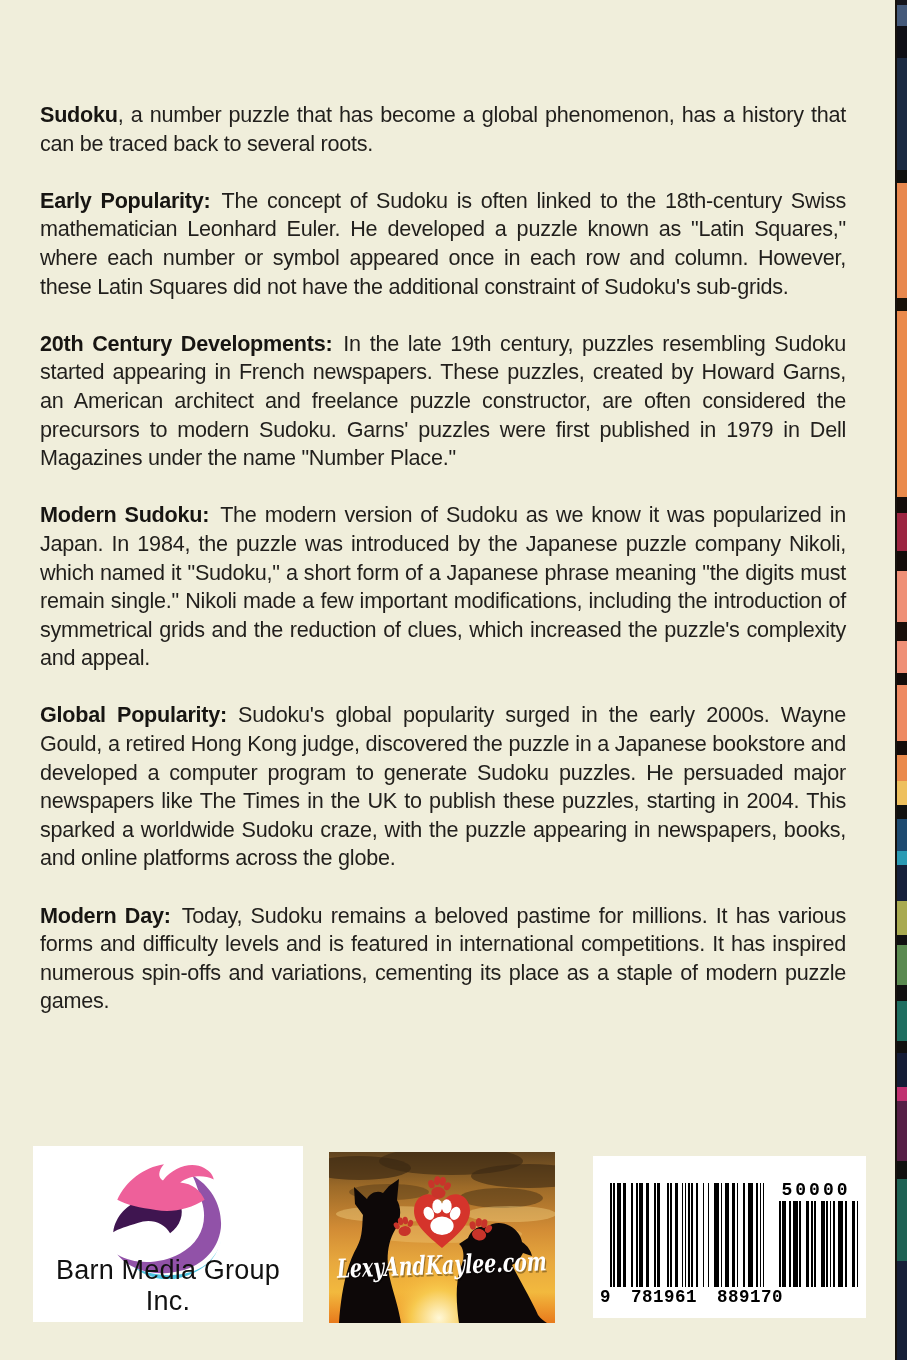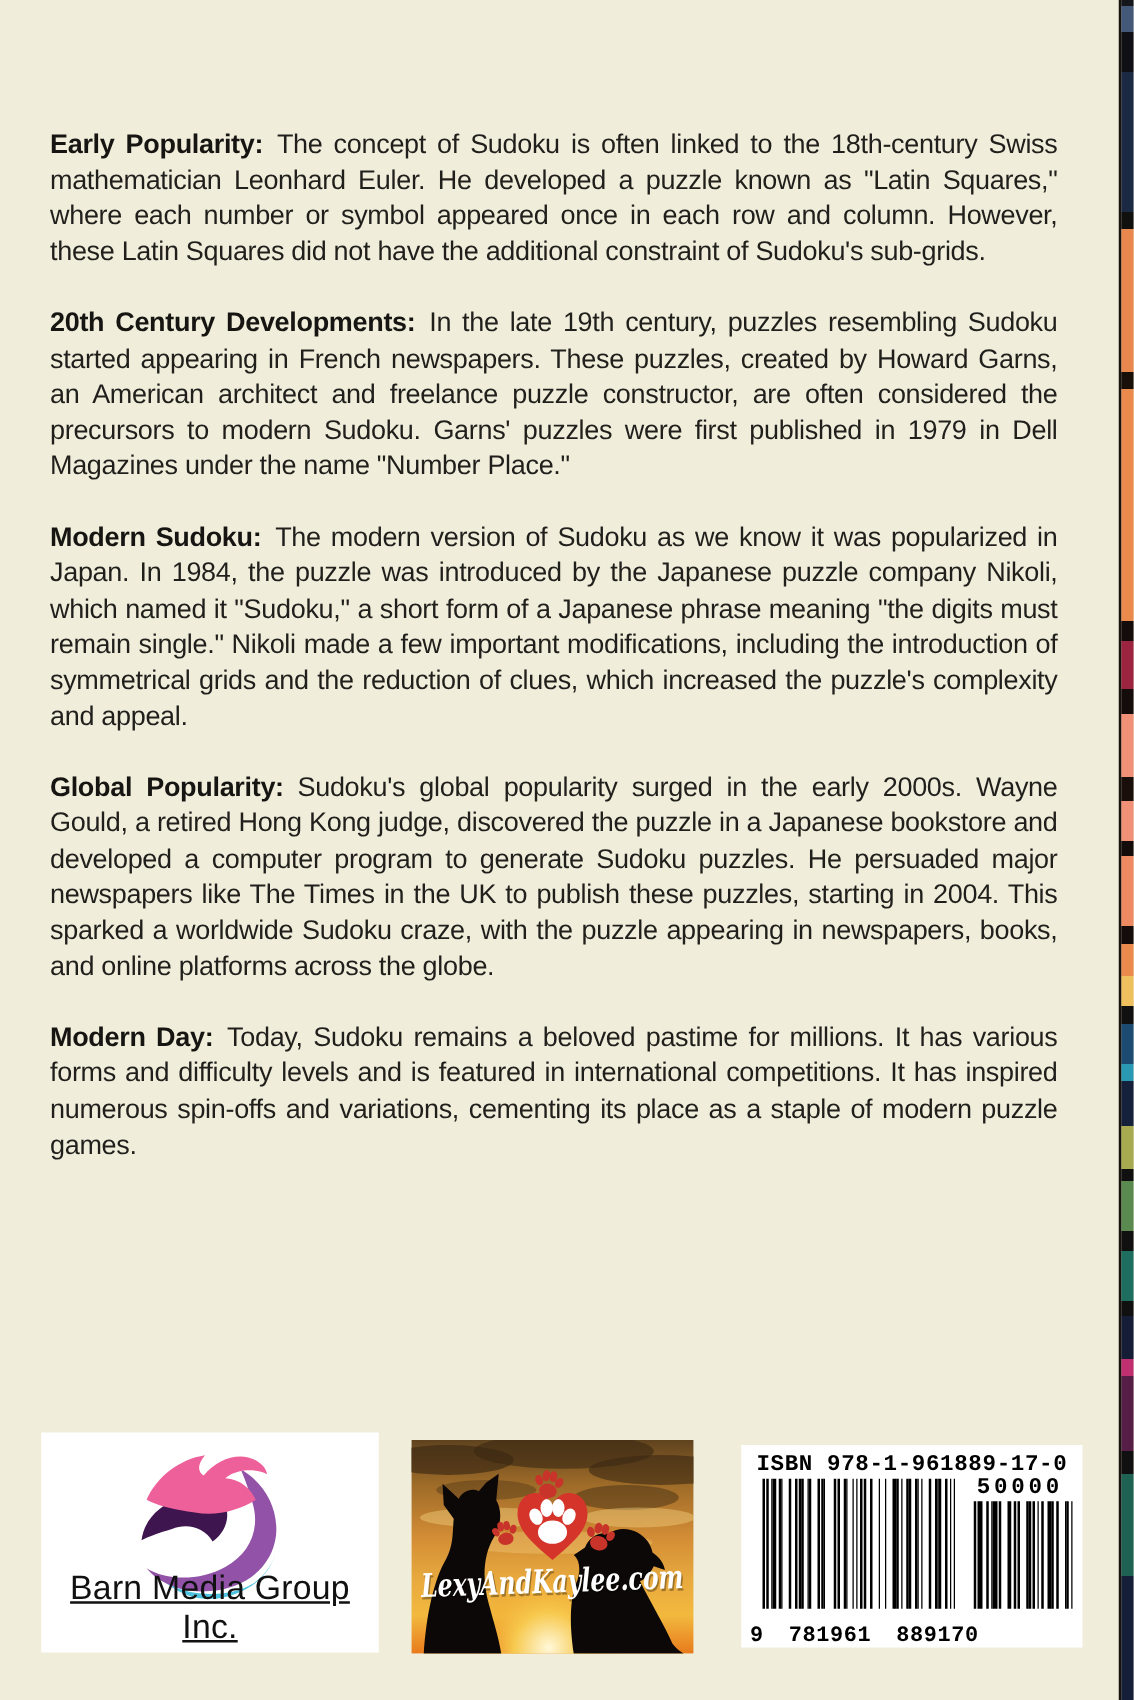--- a/index.html
+++ b/index.html
@@ -18,21 +18,21 @@
   .para .lead{font-weight:bold;color:#171512;}
   .para .lead.gap{margin-right:11px;}
   
   .publisher-box{
     position:absolute;left:33px;top:1146px;width:270px;height:176px;
     background:#ffffff;
   }
   .publisher-box svg{position:absolute;left:66px;top:5px;}
   .publisher-name{
     position:absolute;left:0;bottom:5px;width:100%;
-    text-align:center;font-size:27px;letter-spacing:0.2px;color:#111111;text-decoration:underline;
+    text-align:center;font-size:27px;letter-spacing:0.2px;color:#111111;
   }
   .site-box{
     position:absolute;left:329px;top:1152px;width:226px;height:171px;
     overflow:hidden;
   }
   .barcode-box{
     position:absolute;left:593px;top:1156px;width:273px;height:162px;
     background:#ffffff;color:#000;
   }
   .isbn-line{
@@ -43,35 +43,36 @@
   .price-code{
     position:absolute;top:24px;left:181px;width:84px;text-align:center;
     font-family:"Liberation Mono",monospace;font-weight:bold;
     font-size:18px;letter-spacing:3px;
   }
   .main-bars{position:absolute;left:17px;top:27px;width:156px;height:104px;}
   .supp-bars{position:absolute;left:186px;top:45px;width:80px;height:86px;}
   .digits-line{
     position:absolute;left:7px;top:131px;width:168px;
     font-family:"Liberation Mono",monospace;font-weight:bold;
-    font-size:17.5px;word-spacing:9px;letter-spacing:0.5px;white-space:nowrap;margin-top:12px;
+    font-size:17.5px;word-spacing:9px;letter-spacing:0.5px;white-space:nowrap;
   }
   
   .edge-strip{
     position:absolute;right:0;top:0;width:10px;height:1360px;
     border-left:2px solid #17120e;background:#16243c;
   }
   .script-text{
     font-family:"DejaVu Serif",serif;font-style:italic;font-weight:bold;
   }
 </style>
 </head>
 <body>
 
 <div class="text-block">
+  <p class="para"><span class="lead">Sudoku</span><span>, a number puzzle that has become a global phenomenon, has a history that can be traced back to several roots.</span></p>
   <p class="para"><span class="lead gap">Early Popularity:</span><span>The concept of Sudoku is often linked to the 18th-century Swiss mathematician Leonhard Euler. He developed a puzzle known as "Latin Squares," where each number or symbol appeared once in each row and column. However, these Latin Squares did not have the additional constraint of Sudoku's sub-grids.</span></p>
   <p class="para"><span class="lead gap">20th Century Developments:</span><span>In the late 19th century, puzzles resembling Sudoku started appearing in French newspapers. These puzzles, created by Howard Garns, an American architect and freelance puzzle constructor, are often considered the precursors to modern Sudoku. Garns' puzzles were first published in 1979 in Dell Magazines under the name "Number Place."</span></p>
   <p class="para"><span class="lead gap">Modern Sudoku:</span><span>The modern version of Sudoku as we know it was popularized in Japan. In 1984, the puzzle was introduced by the Japanese puzzle company Nikoli, which named it "Sudoku," a short form of a Japanese phrase meaning "the digits must remain single." Nikoli made a few important modifications, including the introduction of symmetrical grids and the reduction of clues, which increased the puzzle's complexity and appeal.</span></p>
   <p class="para"><span class="lead gap">Global Popularity:</span><span>Sudoku's global popularity surged in the early 2000s. Wayne Gould, a retired Hong Kong judge, discovered the puzzle in a Japanese bookstore and developed a computer program to generate Sudoku puzzles. He persuaded major newspapers like The Times in the UK to publish these puzzles, starting in 2004. This sparked a worldwide Sudoku craze, with the puzzle appearing in newspapers, books, and online platforms across the globe.</span></p>
   <p class="para"><span class="lead gap">Modern Day:</span><span>Today, Sudoku remains a beloved pastime for millions. It has various forms and difficulty levels and is featured in international competitions. It has inspired numerous spin-offs and variations, cementing its place as a staple of modern puzzle games.</span></p>
 </div>
 
 <div class="publisher-box">
   <svg width="132" height="128" viewBox="0 0 130 122">
     <path d="M92,22 C110,32 122,52 120,74 C117,99 96,116 68,118 C46,120 28,112 18,100 C34,110 60,110 80,99 C100,88 108,68 101,47 C98,37 95,28 92,22 Z" fill="#9152a8"></path>
@@ -126,21 +127,20 @@
     <use href="#paw" transform="translate(113,66) scale(1.55)" fill="#ffffff"></use>
     <use href="#paw" transform="translate(110,36) scale(0.95) rotate(8)" fill="#c8342a"></use>
     <use href="#paw" transform="translate(75,75) scale(0.82) rotate(-10)" fill="#c8342a"></use>
     <use href="#paw" transform="translate(151,78) scale(0.95) rotate(12)" fill="#c8342a"></use>
     <text class="script-text" x="114" y="124" font-size="26" text-anchor="middle" textLength="210" lengthAdjust="spacingAndGlyphs" fill="#00000055" transform="rotate(-2 113 120)">LexyAndKaylee.com</text>
     <text class="script-text" x="113" y="122" font-size="26" text-anchor="middle" textLength="210" lengthAdjust="spacingAndGlyphs" fill="#ffffff" transform="rotate(-2 113 120)">LexyAndKaylee.com</text>
   </svg>
 </div>
 
 <div class="barcode-box">
-  <div class="isbn-line">ISBN 978-1-961889-17-0</div>
   <div class="price-code">50000</div>
   <div class="main-bars" style="display: flex;">
       <span style="flex: 0 0 auto; width: 1.64px; height: 100%; background: rgb(0, 0, 0);"></span>
       <span style="flex: 0 0 auto; width: 1.64px; height: 100%; background: transparent;"></span>
       <span style="flex: 0 0 auto; width: 1.64px; height: 100%; background: rgb(0, 0, 0);"></span>
       <span style="flex: 0 0 auto; width: 1.64px; height: 100%; background: transparent;"></span>
       <span style="flex: 0 0 auto; width: 1.64px; height: 100%; background: rgb(0, 0, 0);"></span>
       <span style="flex: 0 0 auto; width: 1.64px; height: 100%; background: rgb(0, 0, 0);"></span>
       <span style="flex: 0 0 auto; width: 1.64px; height: 100%; background: rgb(0, 0, 0);"></span>
       <span style="flex: 0 0 auto; width: 1.64px; height: 100%; background: transparent;"></span>

